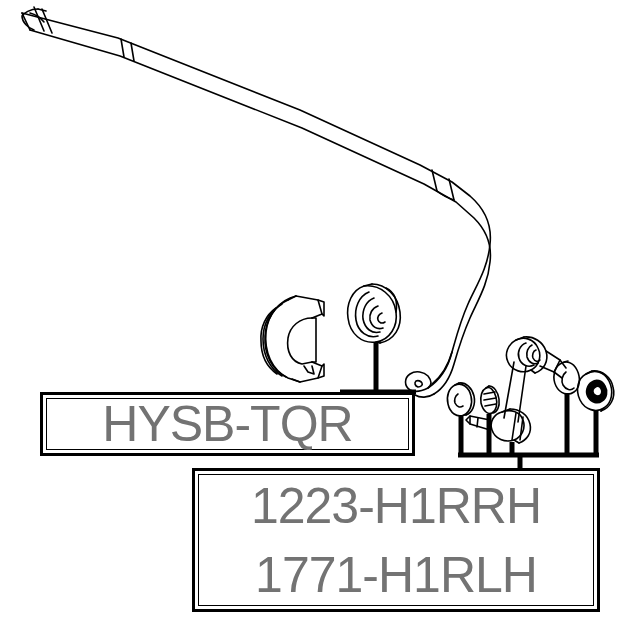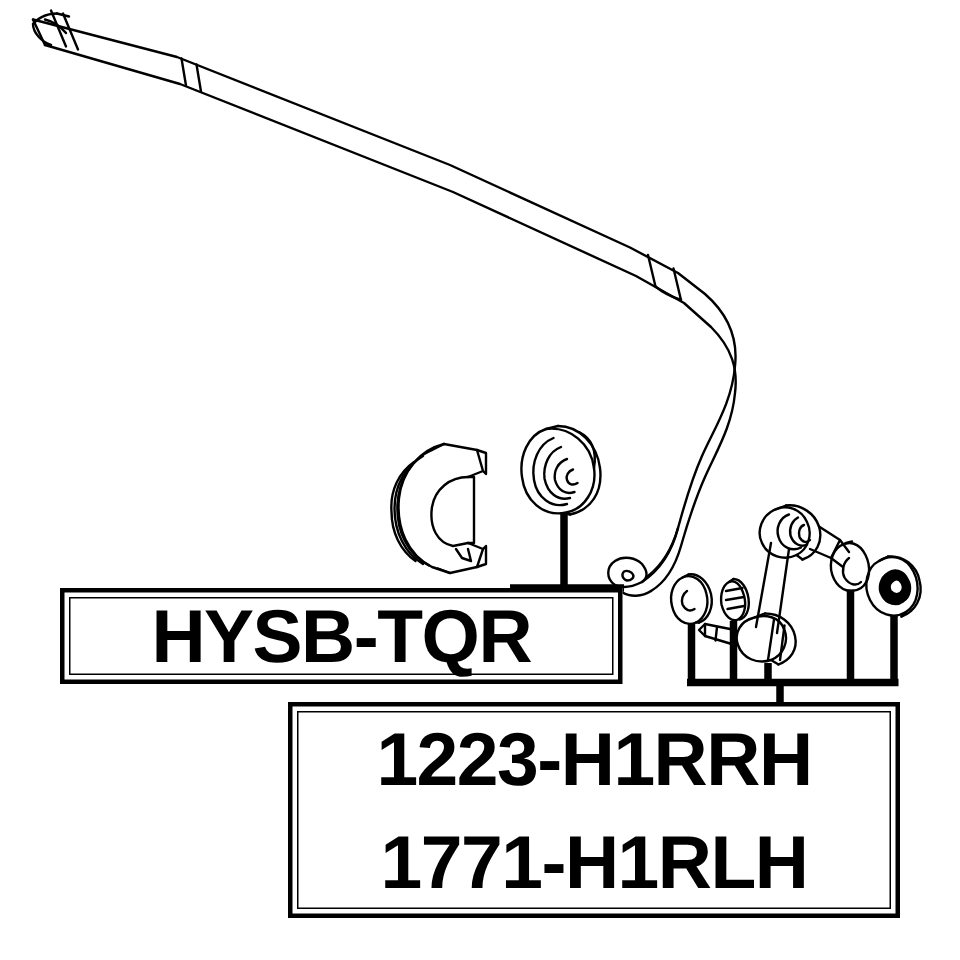--- a/index.html
+++ b/index.html
@@ -5,21 +5,21 @@
   html,body{margin:0;padding:0;background:#ffffff;}
   body{width:640px;height:640px;position:relative;overflow:hidden;
        font-family:"Liberation Sans",sans-serif;}
   #stage{position:absolute;left:0;top:0;width:640px;height:640px;}
   svg.layer{position:absolute;left:0;top:0;width:640px;height:640px;}
   .labelbox{position:absolute;box-sizing:border-box;background:#ffffff;
             border:3px solid #000;display:flex;align-items:center;
             justify-content:center;}
   .labelbox .inner{position:absolute;left:3px;top:3px;right:3px;bottom:3px;
             border:1px solid #000;pointer-events:none;}
-  .partnum{position:relative;z-index:2;font-weight:bold;color:#000000;
+  .partnum{position:relative;z-index:2;font-weight:normal;color:#737373;
            letter-spacing:-1px;line-height:1;white-space:nowrap;}
   #box-hysb{left:40px;top:392px;width:375px;height:64px;}
   #box-hysb .partnum{font-size:50px;}
   #box-links{left:192px;top:468px;width:408px;height:144px;
              flex-direction:column;justify-content:space-around;}
   #box-links .partnum{font-size:50px;}
 </style>
 </head>
 <body>
 

